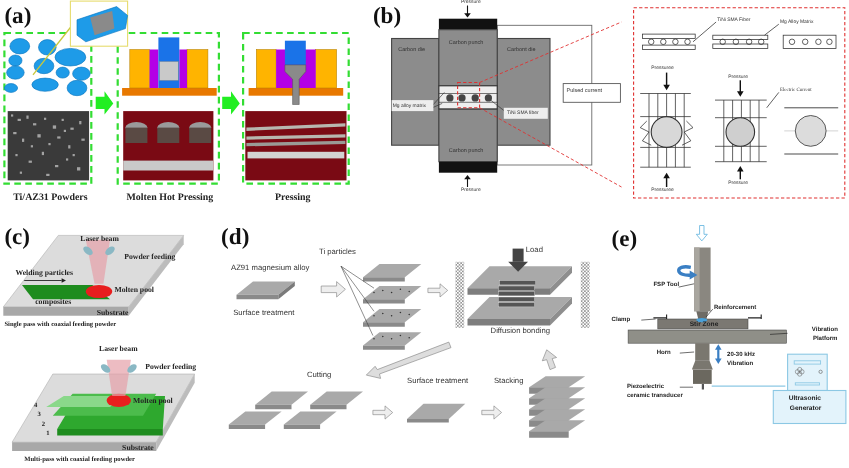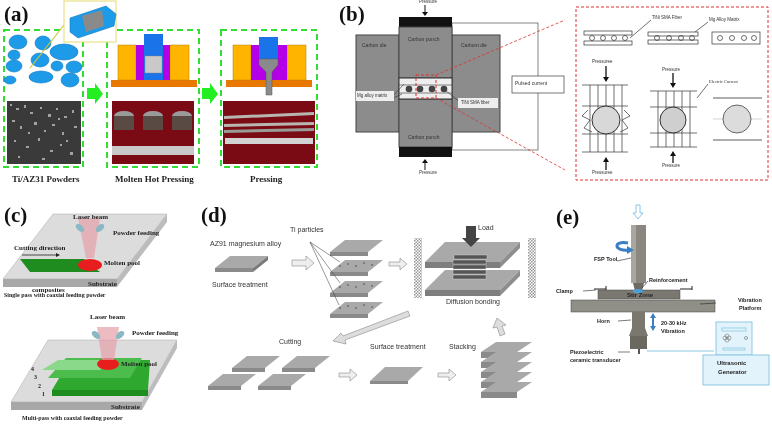--- a/index.html
+++ b/index.html
@@ -257,23 +257,23 @@
       <polygon points="48,378 66,358 142,358 130,378" fill="#4cbc4c"></polygon>
       <polygon points="42,370 58,360 112,360 100,370" fill="#8ad88a"></polygon>
     </g>
     <ellipse cx="108" cy="364" rx="11" ry="6" fill="#e81e1e"></ellipse>
     <polygon points="97,327 119,327 114,360 102,360" fill="#e6a0a8" opacity="0.7"></polygon>
     <ellipse cx="96" cy="335" rx="5" ry="3" fill="#8ab8c4" transform="rotate(40 96 335)"></ellipse>
     <ellipse cx="120" cy="335" rx="5" ry="3" fill="#8ab8c4" transform="rotate(-40 120 335)"></ellipse>
   </svg>
   <div class="lbl serifb" style="left:73px;top:213px;font-size:7px;">Laser beam</div>
   <div class="lbl serifb" style="left:113px;top:229px;font-size:7px;">Powder feeding</div>
-  <div class="lbl serifb" style="left:14px;top:244px;font-size:7px;">Cutting direction</div>
+  <div class="lbl serifb" style="left:14px;top:244px;font-size:7px;">Welding particles</div>
   <div class="lbl serifb" style="left:104px;top:259px;font-size:7px;">Molten pool</div>
-  <div class="lbl serifb" style="left:32px;top:286px;font-size:7px;font-family:Liberation Serif, serif;">composites</div>
+  <div class="lbl serifb" style="left:32px;top:270px;font-size:7px;font-family:Liberation Serif, serif;">composites</div>
   <div class="lbl serifb" style="left:88px;top:280px;font-size:7px;">Substrate</div>
   <div class="lbl serifb" style="left:4px;top:292px;font-size:6px;">Single pass with coaxial feeding powder</div>
   <div class="lbl serifb" style="left:90px;top:313px;font-size:7px;">Laser beam</div>
   <div class="lbl serifb" style="left:132px;top:329px;font-size:7px;">Powder feeding</div>
   <div class="lbl serifb" style="left:121px;top:360px;font-size:7px;">Molten pool</div>
   <div class="lbl serifb" style="left:31px;top:366px;font-size:6px;">4</div>
   <div class="lbl serifb" style="left:34px;top:374px;font-size:6px;">3</div>
   <div class="lbl serifb" style="left:38px;top:383px;font-size:6px;">2</div>
   <div class="lbl serifb" style="left:42px;top:391px;font-size:6px;">1</div>
   <div class="lbl serifb" style="left:111px;top:403px;font-size:7px;">Substrate</div>

